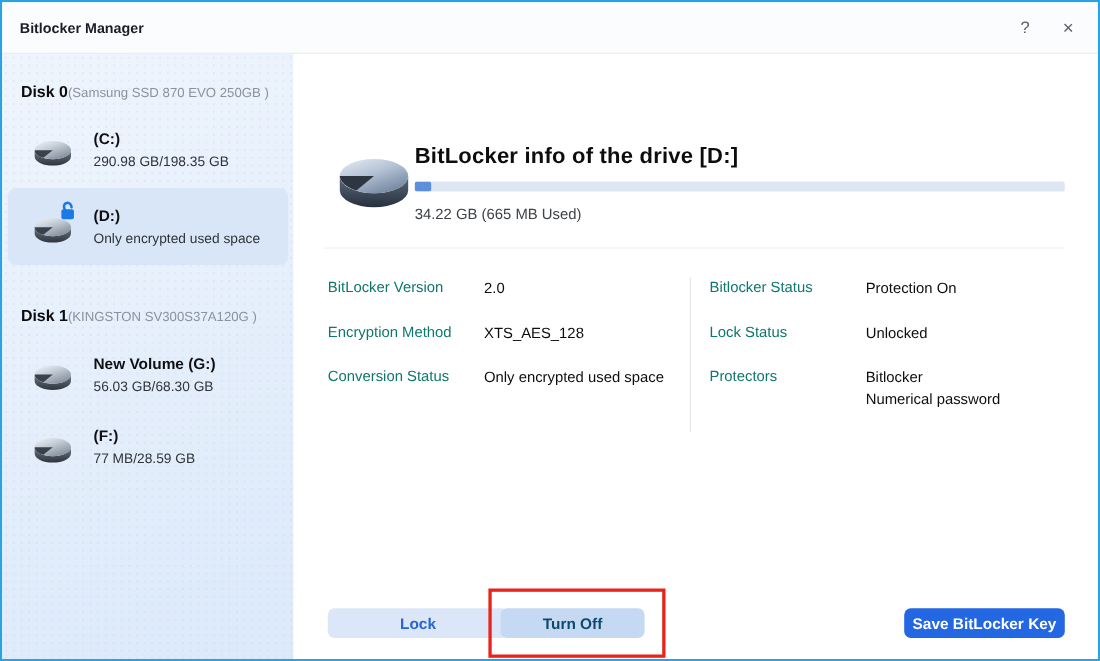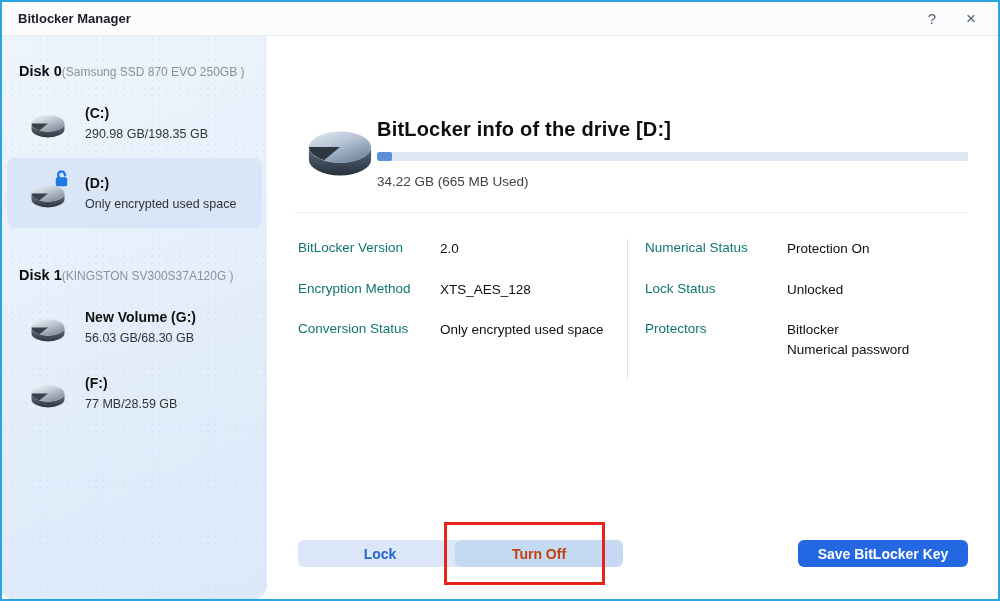--- a/index.html
+++ b/index.html
@@ -9,21 +9,21 @@
   .window {
     position: relative;
     width: 1000px; height: 601px;
     border: 2px solid #2ba3e0;
     background: #ffffff;
     overflow: hidden;
   }
 
   
   .titlebar {
-    height: 34px;
+    height: 47px;
     display: flex; align-items: center;
     background: #fbfcfe;
     border-bottom: 1px solid #ebebeb;
     padding: 0 22px 0 16px;
   }
   .titlebar .title { font-size: 13px; font-weight: 700; color: #1c1c28; }
   .tb-buttons { margin-left: auto; display: flex; gap: 30px; align-items: center; }
   .tb-btn { color: #5a6068; font-size: 15px; line-height: 1; cursor: default; }
   .tb-close { font-size: 17px; }
 
@@ -75,22 +75,22 @@
   .ivalue { font-size: 13.5px; color: #0e0e0e; line-height: 1.45; }
 
   
   .btn {
     position: absolute; height: 27px; border: none; border-radius: 6px;
     font-family: "Liberation Sans", sans-serif;
     font-size: 14px; font-weight: 700; cursor: pointer;
     display: flex; align-items: center; justify-content: center;
   }
   .btn-lock    { left: 31px;  bottom: 32px; width: 164px; background: #dbe7f8; color: #2666d0; }
-  .btn-turnoff { left: 188px; bottom: 32px; width: 168px; background: #c6d9f3; color: #c2410c; }
-  .btn-save    { right: 30px; bottom: 32px; width: 170px; background: #2367e2; color: #ffffff; }
+  .btn-turnoff { left: 188px; bottom: 32px; width: 131px; background: #c6d9f3; color: #0c4a6e; }
+  .btn-save    { right: 30px; bottom: 32px; width: 146px; background: #2367e2; color: #ffffff; }
   .red-box {
     position: absolute; left: 177px; bottom: 14px; width: 161px; height: 63px;
     border: 3px solid #e8231a; pointer-events: none;
   }
 </style>
 </head>
 <body>
 
 <svg width="0" height="0" style="position:absolute" aria-hidden="true">
   <defs>
@@ -232,21 +232,21 @@
             <span class="ivalue">XTS_AES_128</span>
           </div>
           <div class="irow">
             <span class="ilabel">Conversion Status</span>
             <span class="ivalue">Only encrypted used space</span>
           </div>
         </div>
         <div class="vsep"></div>
         <div class="info-col right">
           <div class="irow">
-            <span class="ilabel">Numerical Status</span>
+            <span class="ilabel">Bitlocker Status</span>
             <span class="ivalue">Protection On</span>
           </div>
           <div class="irow">
             <span class="ilabel">Lock Status</span>
             <span class="ivalue">Unlocked</span>
           </div>
           <div class="irow">
             <span class="ilabel">Protectors</span>
             <span class="ivalue">
               <div>Bitlocker</div>

